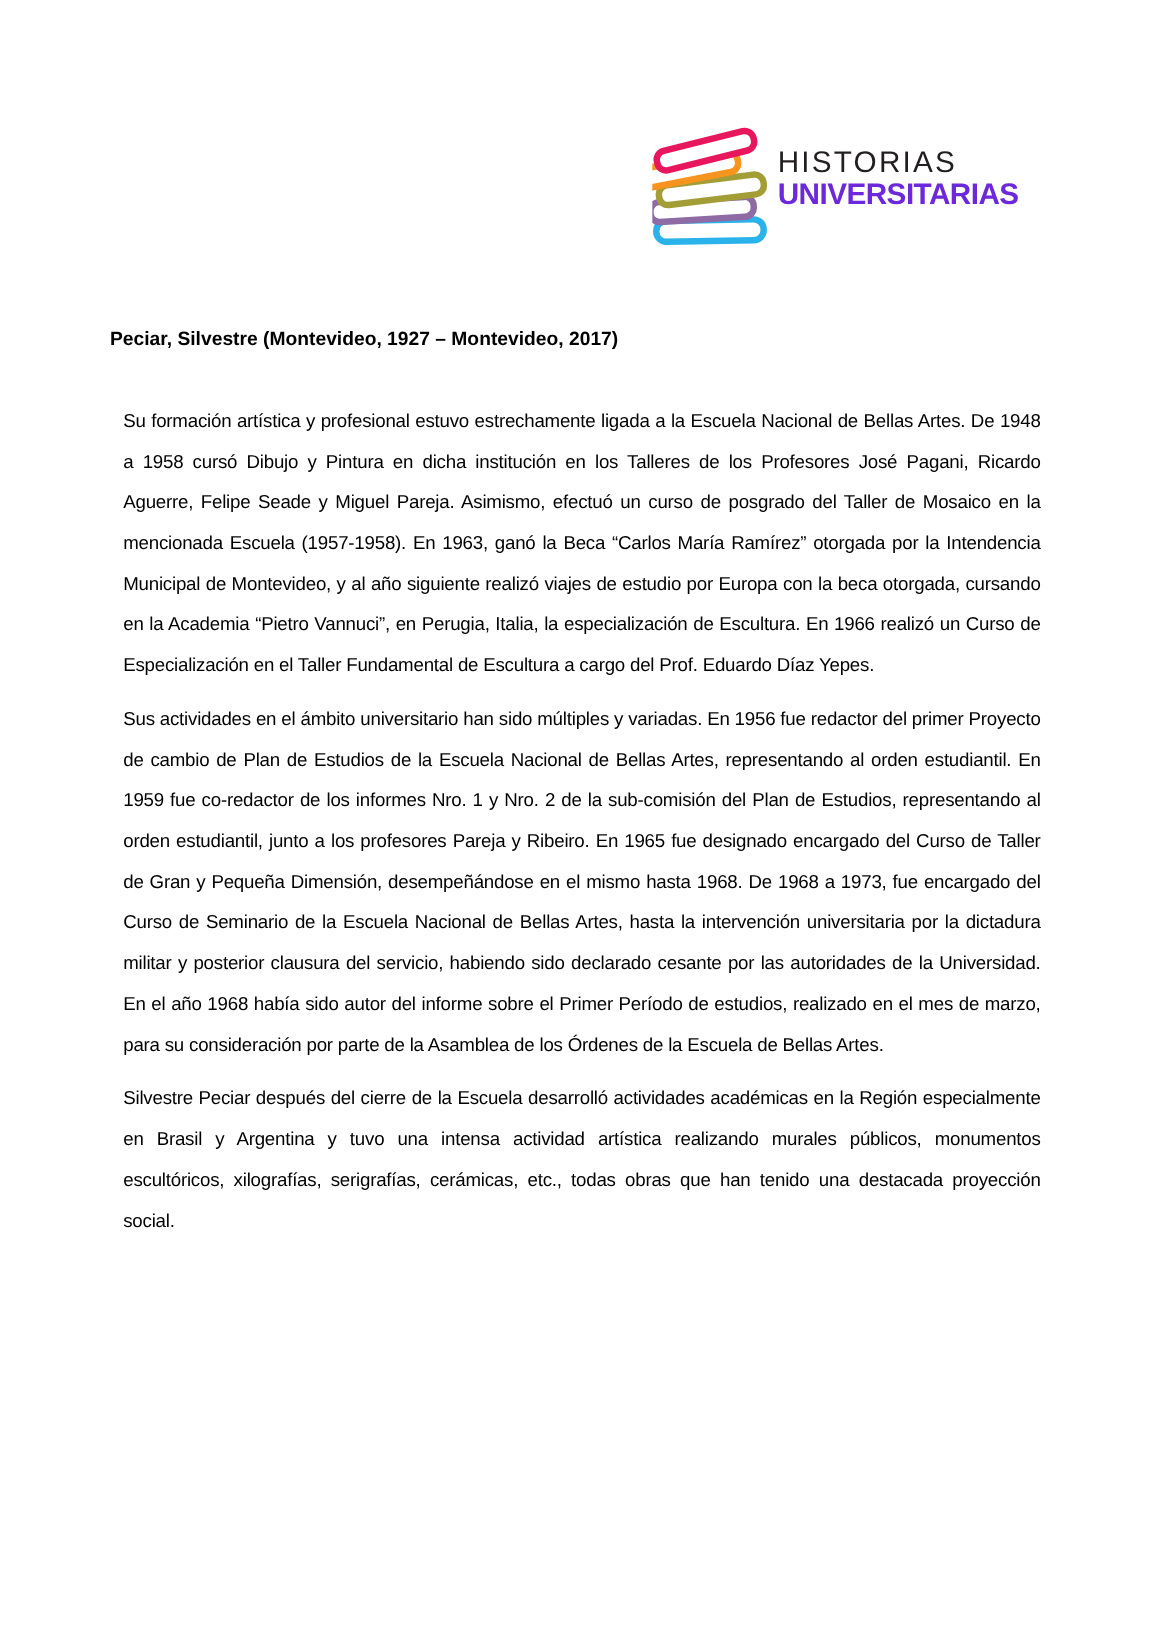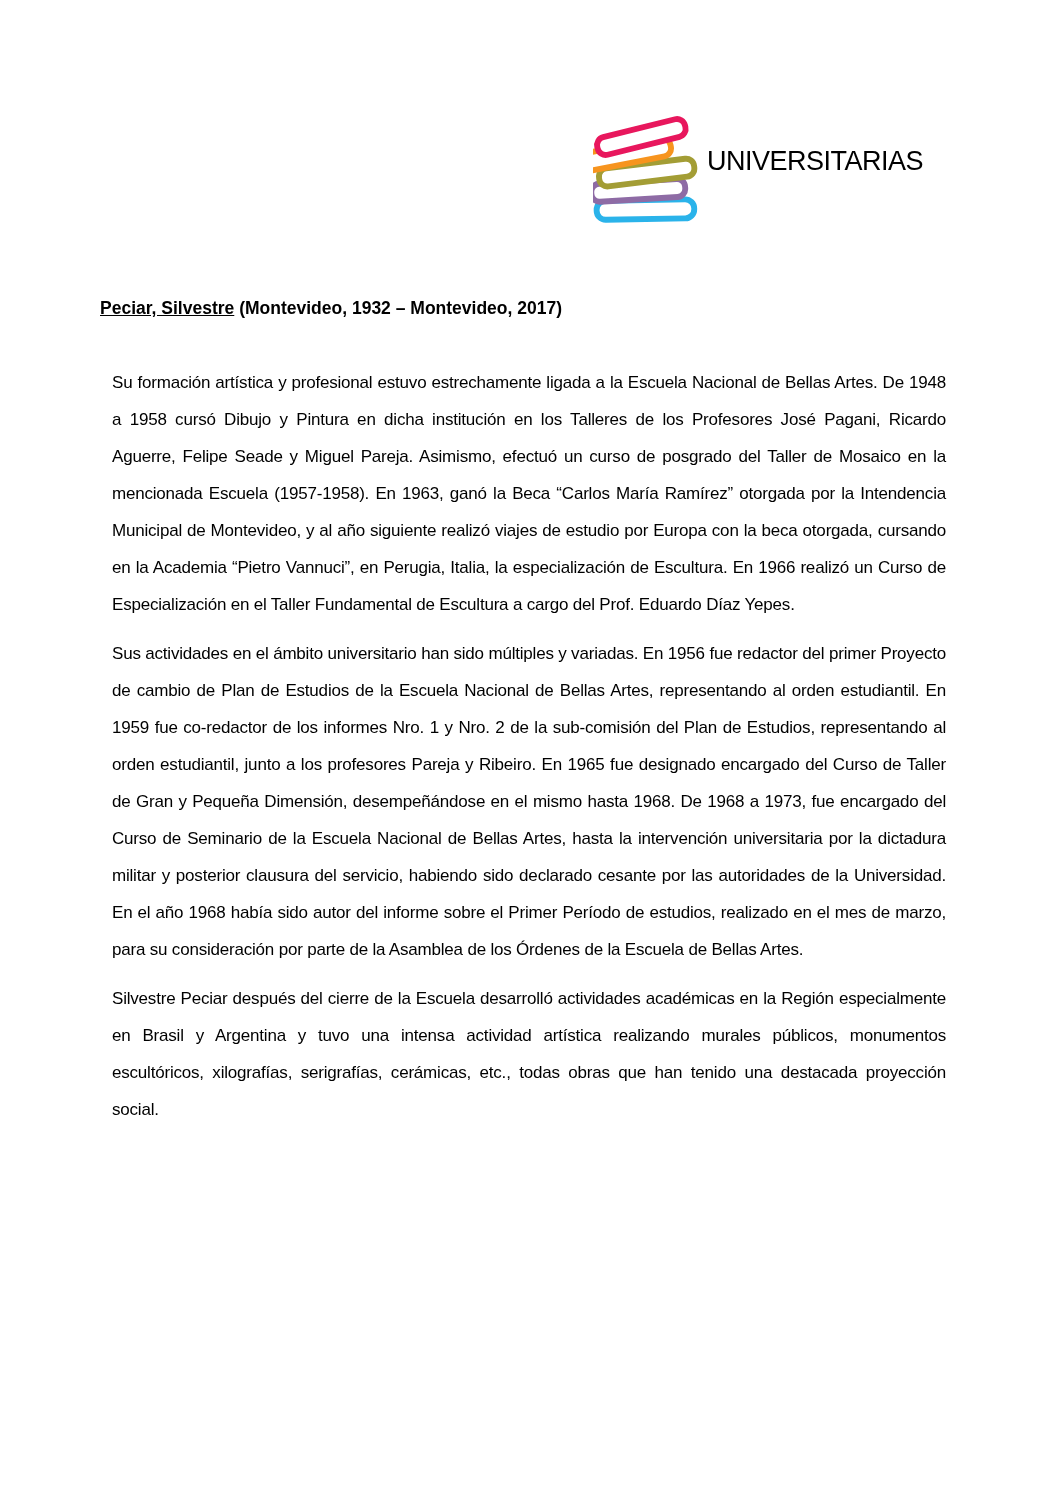--- a/index.html
+++ b/index.html
@@ -32,36 +32,36 @@
   }
   .logo-line1 {
     font-size: 27px;
     letter-spacing: 2px;
     font-weight: 400;
     color: #231F20;
   }
   .logo-line2 {
     font-size: 27px;
     letter-spacing: -0.5px;
-    font-weight: 400;
-    color: #000000;
+    font-weight: 700;
+    color: #6d28d9;
   }
   .doc {
     position: absolute;
     left: 100px;
     top: 298px;
     width: 858px;
   }
   .title {
     font-size: 17.5px;
     font-weight: 700;
     margin: 0 0 45px 0;
     white-space: nowrap;
   }
-  .title .name { text-decoration: underline; }
+  .title .name { }
   .bodytext p {
     margin: 12px;
     font-size: 17px;
     line-height: 37px;
     text-align: justify;
     letter-spacing: -0.2px;
   }
 </style>
 </head>
 <body>
@@ -70,26 +70,27 @@
 
   <div class="logo">
     <svg class="logo-books" viewBox="0 0 135 125" xmlns="http://www.w3.org/2000/svg" aria-hidden="true">
       <rect x="4" y="96" width="108" height="21" rx="10" fill="#ffffff" stroke-width="6.5" transform="rotate(-1 112 106)" stroke="#2AB3EA"></rect>
       <rect x="-2" y="73" width="104" height="20" rx="9" fill="#ffffff" stroke-width="6.5" transform="rotate(-3.5 102 83)" stroke="#8E6BA5"></rect>
       <rect x="6" y="50" width="106" height="20" rx="9" fill="#ffffff" stroke-width="6.5" transform="rotate(-7 112 60)" stroke="#A39D35"></rect>
       <rect x="-16" y="27" width="102" height="20" rx="9" fill="#ffffff" stroke-width="6.5" transform="rotate(-11 86 37)" stroke="#F7941E"></rect>
       <rect x="2" y="5" width="100" height="20" rx="9" fill="#ffffff" stroke-width="6.5" transform="rotate(-14 102 15)" stroke="#E8175D"></rect>
     </svg>
     <div class="logo-text">
+      <div class="logo-line1">HISTORIAS</div>
       <div class="logo-line2">UNIVERSITARIAS</div>
     </div>
   </div>
 
   <div class="doc">
-    <p class="title"><span class="name">Peciar, Silvestre</span><span> (Montevideo, 1932 – Montevideo, 2017)</span></p>
+    <p class="title"><span class="name">Peciar, Silvestre</span><span> (Montevideo, 1927 – Montevideo, 2017)</span></p>
 
     <div class="bodytext">
       <p>Su formación artística y profesional estuvo estrechamente ligada a la Escuela Nacional de Bellas Artes. De 1948 a 1958 cursó Dibujo y Pintura en dicha institución en los Talleres de los Profesores José Pagani, Ricardo Aguerre, Felipe Seade y Miguel Pareja. Asimismo, efectuó un curso de posgrado del Taller de Mosaico en la mencionada Escuela (1957-1958). En 1963, ganó la Beca “Carlos María Ramírez” otorgada por la Intendencia Municipal de Montevideo, y al año siguiente realizó viajes de estudio por Europa con la beca otorgada, cursando en la Academia “Pietro Vannuci”, en Perugia, Italia, la especialización de Escultura. En 1966 realizó un Curso de Especialización en el Taller Fundamental de Escultura a cargo del Prof. Eduardo Díaz Yepes.</p>
       <p>Sus actividades en el ámbito universitario han sido múltiples y variadas. En 1956 fue redactor del primer Proyecto de cambio de Plan de Estudios de la Escuela Nacional de Bellas Artes, representando al orden estudiantil. En 1959 fue co-redactor de los informes Nro. 1 y Nro. 2 de la sub-comisión del Plan de Estudios, representando al orden estudiantil, junto a los profesores Pareja y Ribeiro. En 1965 fue designado encargado del Curso de Taller de Gran y Pequeña Dimensión, desempeñándose en el mismo hasta 1968. De 1968 a 1973, fue encargado del Curso de Seminario de la Escuela Nacional de Bellas Artes, hasta la intervención universitaria por la dictadura militar y posterior clausura del servicio, habiendo sido declarado cesante por las autoridades de la Universidad. En el año 1968 había sido autor del informe sobre el Primer Período de estudios, realizado en el mes de marzo, para su consideración por parte de la Asamblea de los Órdenes de la Escuela de Bellas Artes.</p>
       <p>Silvestre Peciar después del cierre de la Escuela desarrolló actividades académicas en la Región especialmente en Brasil y Argentina y tuvo una intensa actividad artística realizando murales públicos, monumentos escultóricos, xilografías, serigrafías, cerámicas, etc., todas obras que han tenido una destacada proyección social.</p>
     </div>
   </div>
 
 </div>
 

